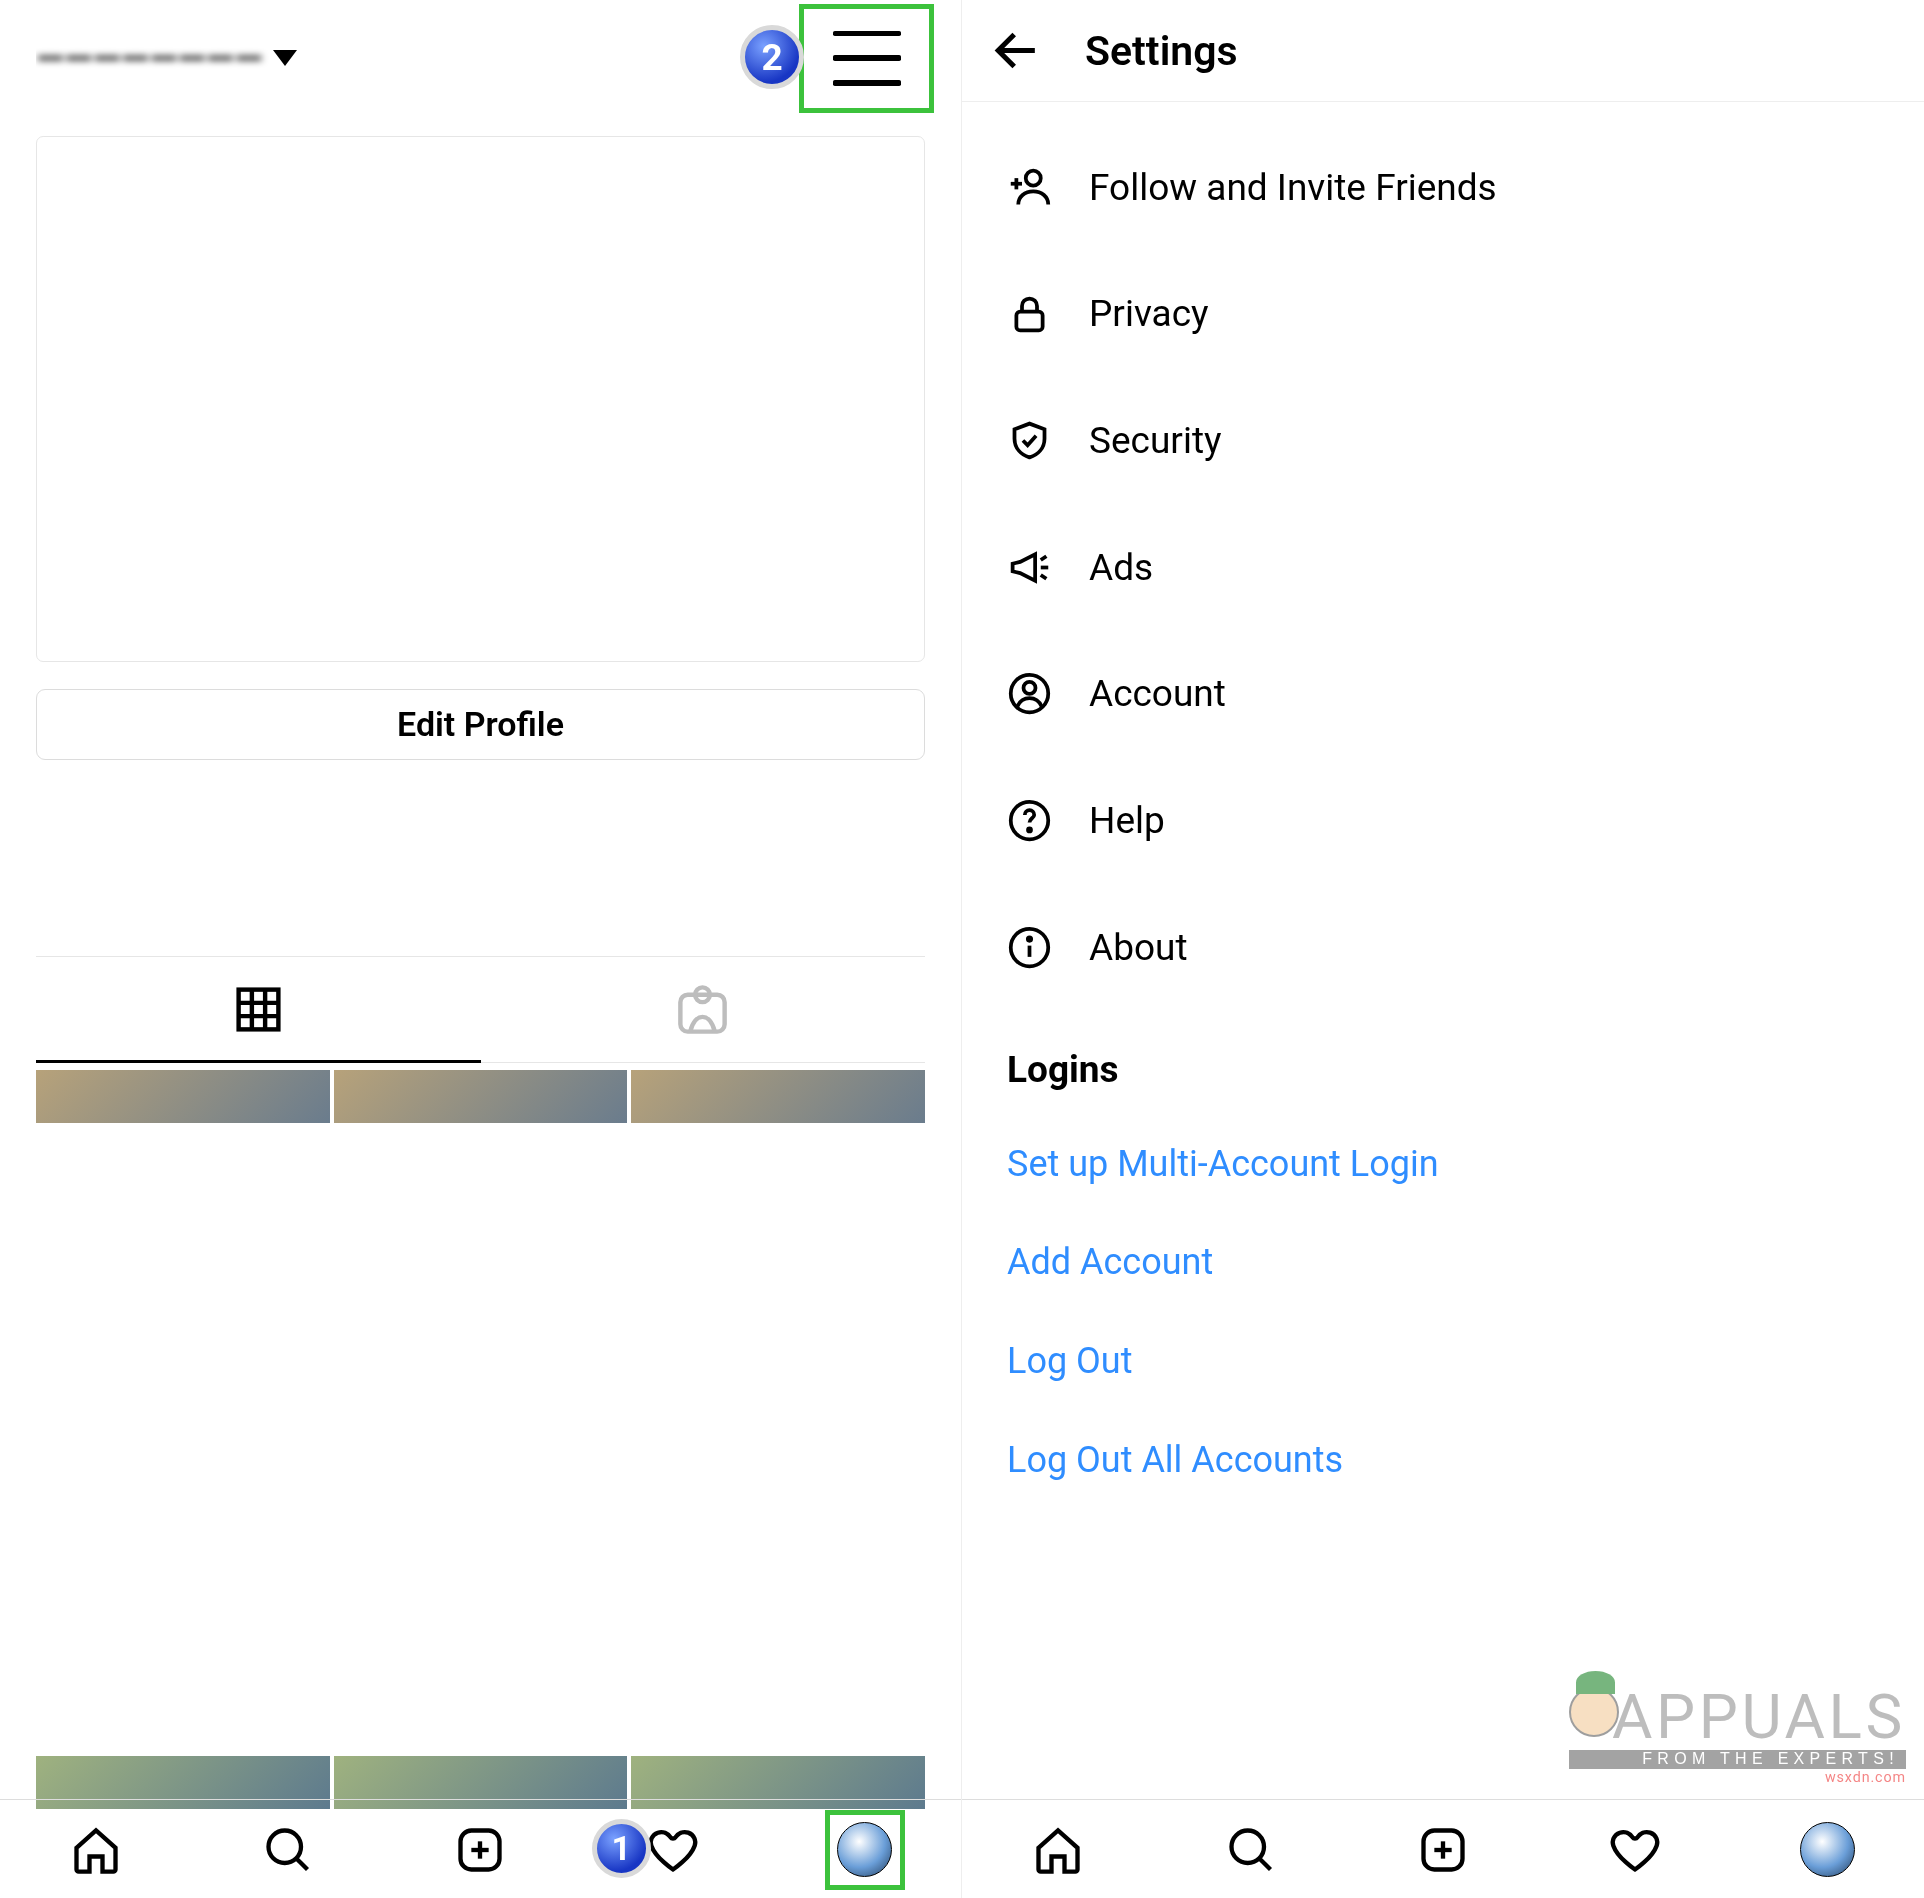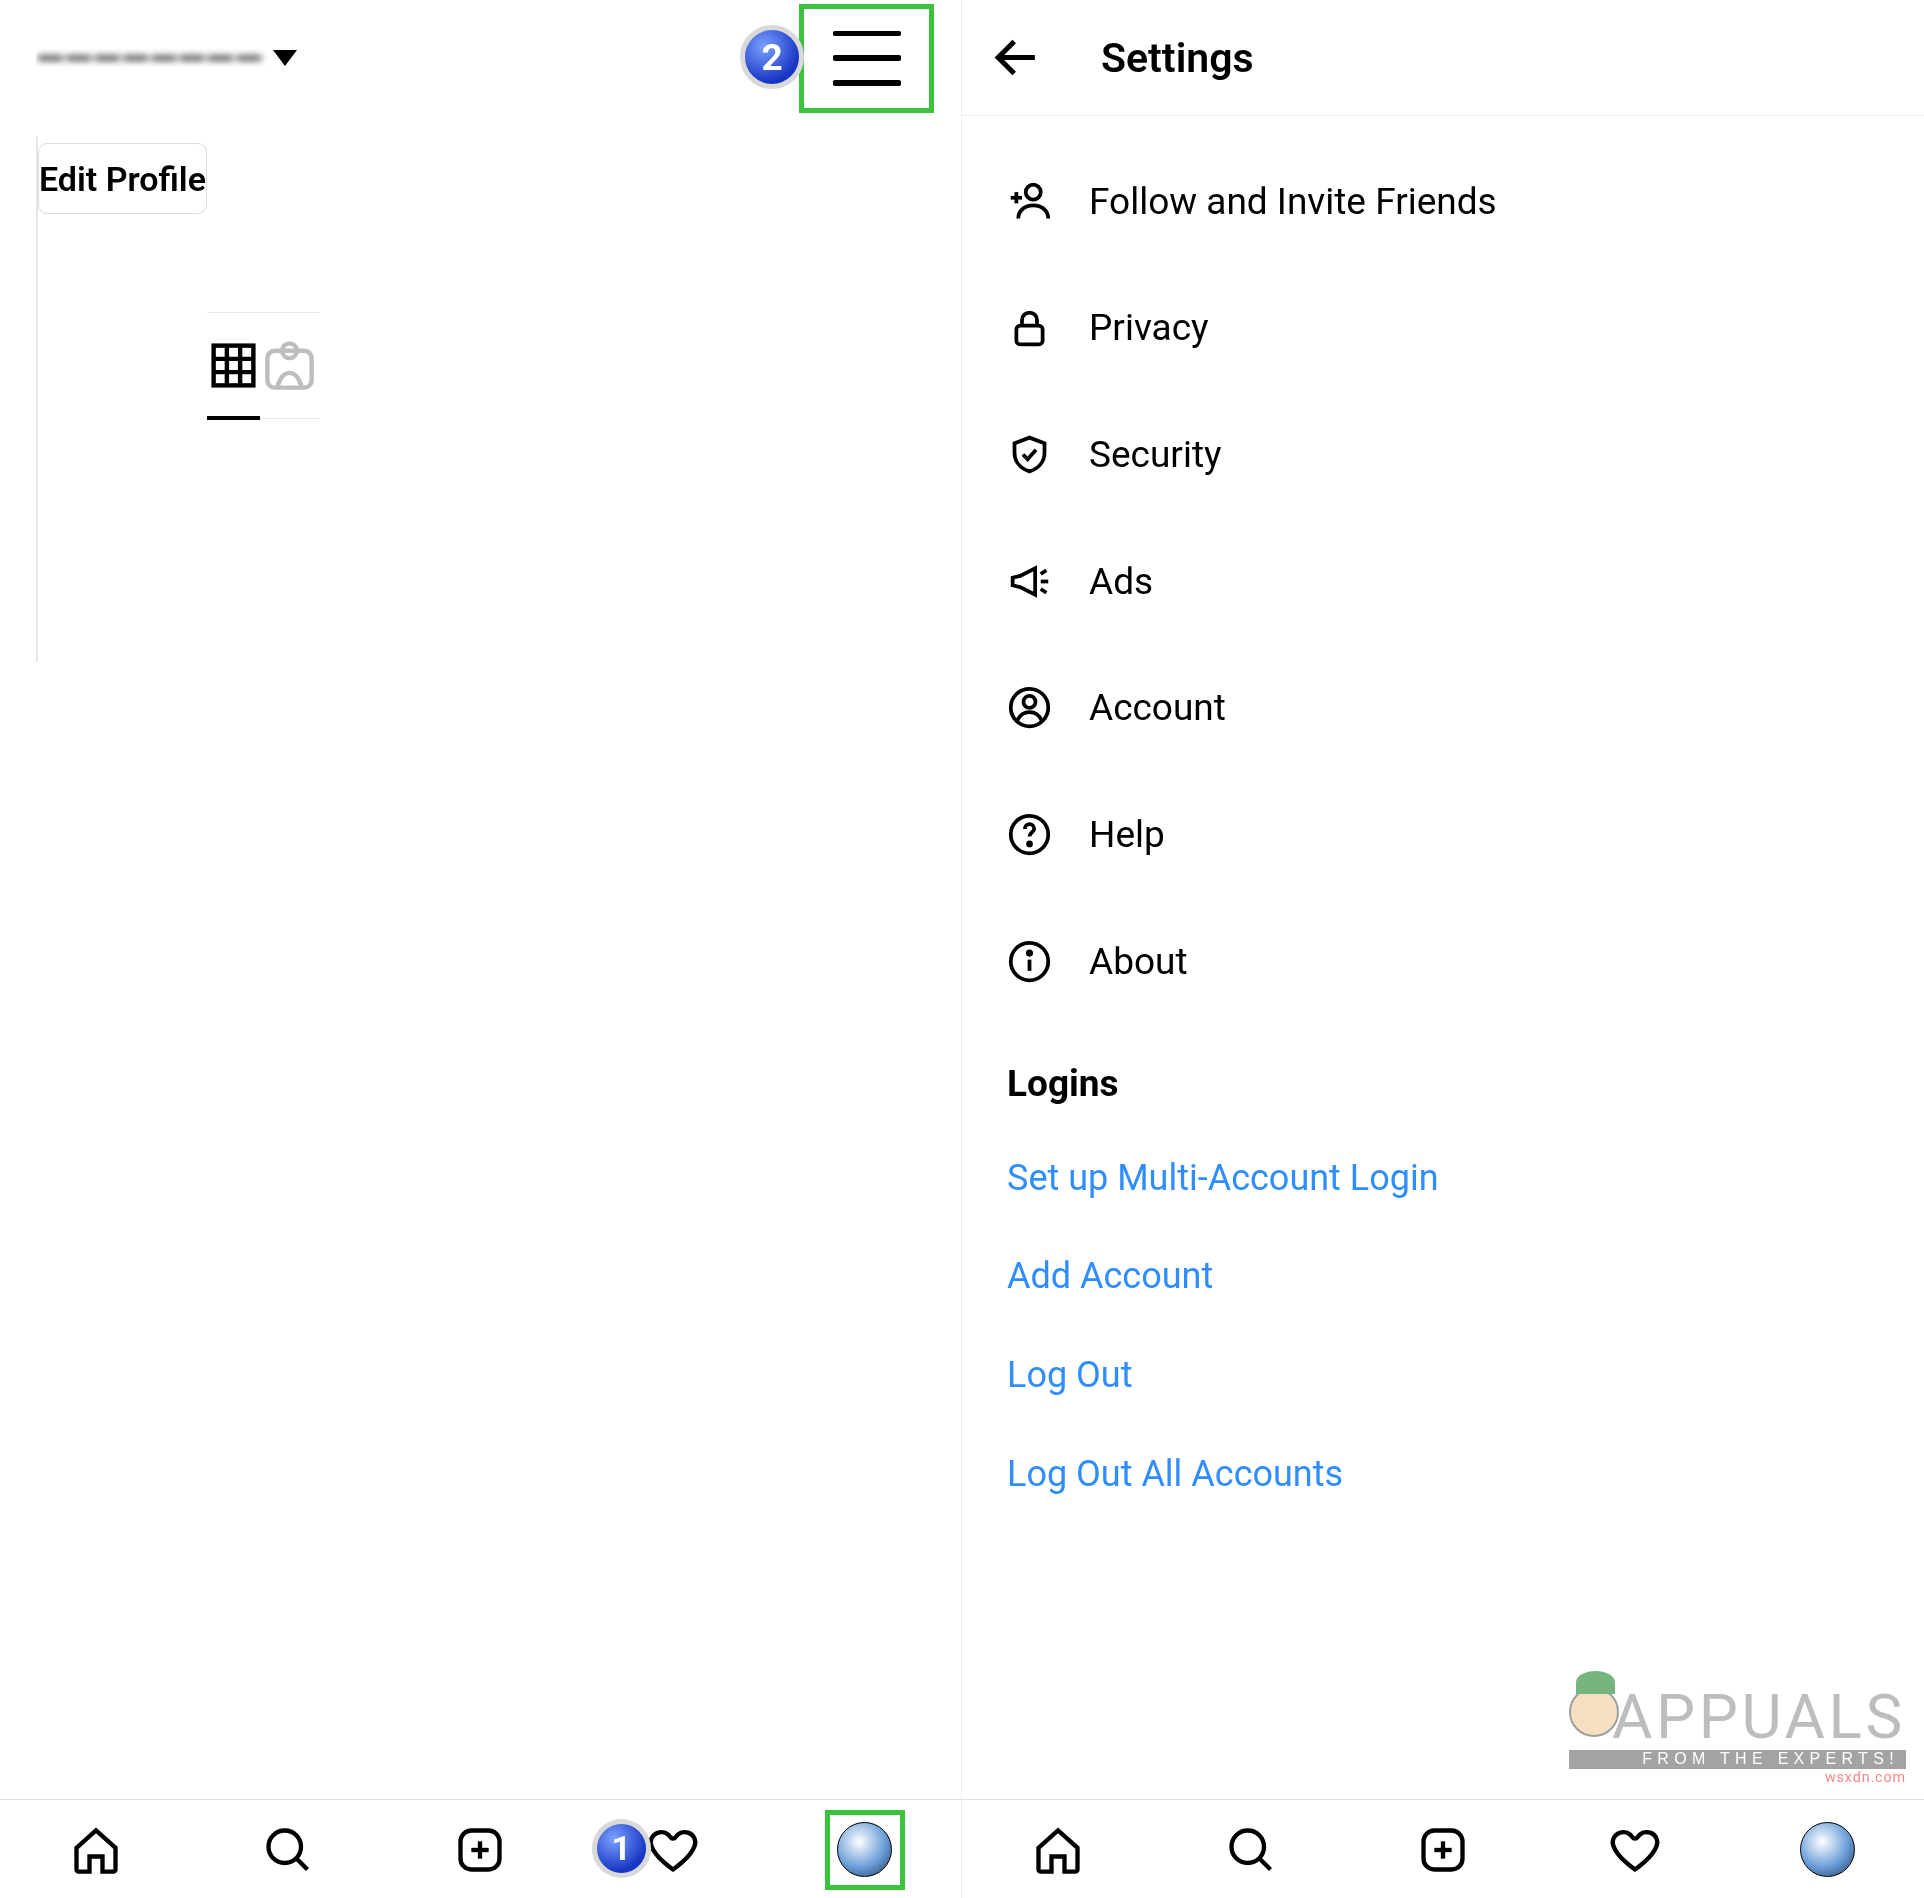--- a/index.html
+++ b/index.html
@@ -9,42 +9,42 @@
   .screen:last-child{border-right:none;}
 
   
   .profile-top{height:116px;display:flex;align-items:center;padding:0 36px;position:relative;}
   .username-chip{display:flex;align-items:center;gap:10.7px;font-size:37px;font-weight:600;overflow:hidden;white-space:nowrap;}
   .username-chip .txt{filter:blur(3.6px);}
   .chev{width:0;height:0;border-left:12.5px solid transparent;border-right:12.5px solid transparent;border-top:16px solid #000;}
   .hamburger{position:absolute;right:27px;top:3.6px;width:135px;height:109px;display:flex;flex-direction:column;align-items:center;justify-content:center;gap:19.6px;border:5.3px solid #3cc23c;}
   .hamburger span{display:block;width:68px;height:5.3px;background:#000;border-radius:1.8px;}
 
-  .profile-body{flex:1;display:flex;flex-direction:row;padding:0 36px;}
+  .profile-body{flex:1;display:flex;flex-direction:column;padding:0 36px;}
   .stats-box{height:526px;border:0.9px solid #e6e6e6;border-radius:7.1px;margin-top:19.6px;}
   .edit-btn{height:71px;margin-top:27px;border:1.8px solid #dcdcdc;border-radius:9px;background:#fff;font-size:34px;font-weight:600;cursor:pointer;}
   .tabs-row{margin-top:196px;height:107px;border-top:0.9px solid #e6e6e6;border-bottom:0.9px solid #e6e6e6;display:flex;}
   .tab{flex:1;display:flex;align-items:center;justify-content:center;position:relative;}
   .tab.active::after{content:"";position:absolute;bottom:-1.8px;left:0;right:0;height:3.6px;background:#000;}
   .thumbs-row{display:flex;gap:3.6px;margin-top:7.1px;}
   .thumb{flex:1;height:53px;background:linear-gradient(135deg,#b7a27a,#6a7c8d);}
   .thumbs-bottom{height:43px;margin-top:auto;display:flex;gap:3.6px;}
   .thumbs-bottom .thumb{background:linear-gradient(135deg,#9fb27f,#5d7a8e);}
 
   
   .tabbar{height:100px;border-top:1.8px solid #ddd;display:flex;align-items:center;justify-content:space-around;}
   .tabbar .slot{width:80px;height:80px;display:flex;align-items:center;justify-content:center;position:relative;}
   .avatar{width:55px;height:55px;border-radius:50%;background:radial-gradient(circle at 40% 35%,#fff,#6a9ed8 55%,#1f3a5a);border:1.8px solid #000;}
   .tabbar .slot.hl{border:5.3px solid #3cc23c;}
 
   
   .badge{position:absolute;width:64px;height:64px;border-radius:50%;background:radial-gradient(circle at 35% 30%,#7aa1ff,#1836c4 70%);border:5.3px solid #d9d9d9;color:#fff;font-size:37px;font-weight:700;display:flex;align-items:center;justify-content:center;z-index:10;}
 
   
-  .settings-top{height:116px;display:flex;align-items:center;gap:57px;padding:0 27px;border-bottom:0.9px solid #eee;}
+  .settings-top{height:102px;display:flex;align-items:center;gap:41px;padding:0 27px;border-bottom:0.9px solid #eee;}
   .back-arrow{width:55px;height:55px;}
   .settings-title{font-size:41px;font-weight:600;}
   .settings-list{flex:1;display:flex;flex-direction:column;padding:27px 36px 0 36px;gap:10.7px;}
   .row{display:flex;align-items:center;gap:37px;height:116px;font-size:37px;cursor:pointer;padding:0 9px;}
   .row.hl{border:5.3px solid #3cc23c;}
   .row .ic{width:45px;height:45px;flex:0 0 45px;}
   .section-title{font-size:37px;font-weight:700;padding:32px 9px 18px;}
   .link-row{font-size:36px;color:#2f8dff;padding:23px 9px;cursor:pointer;}
 
   

